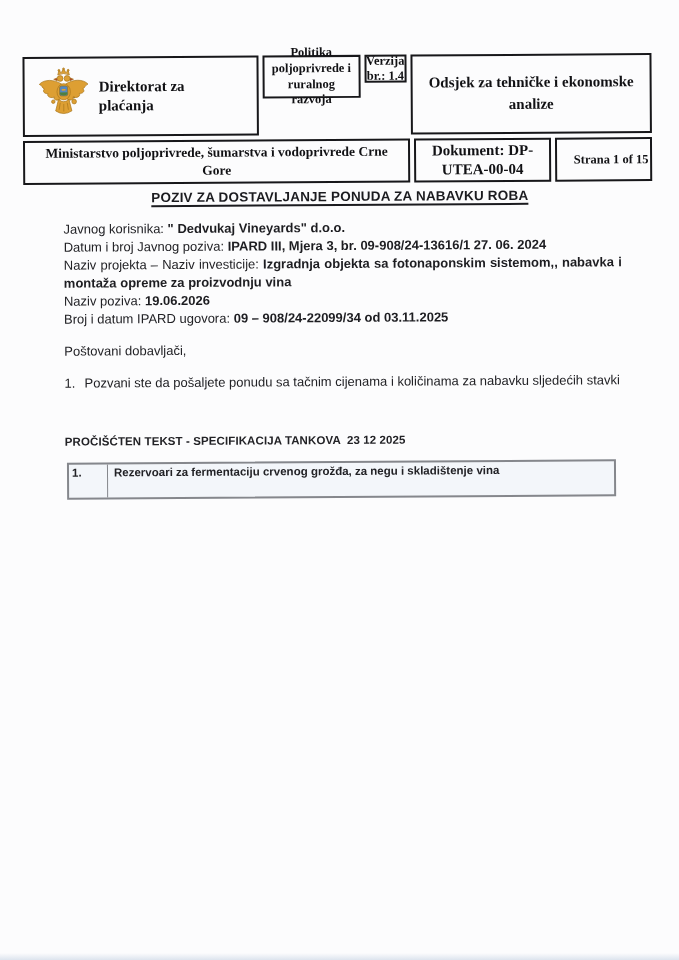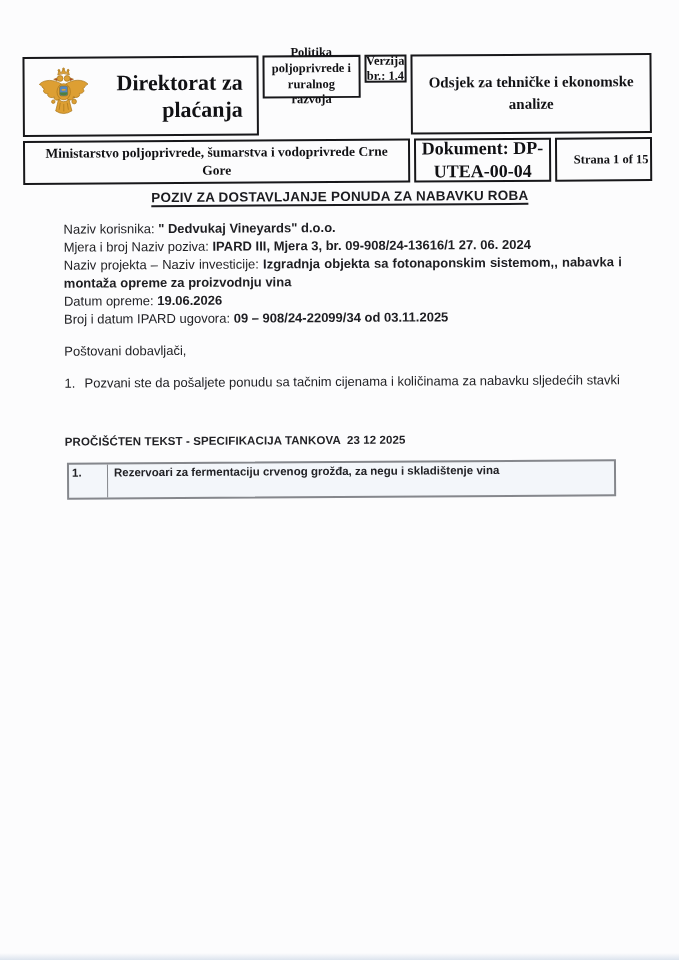--- a/index.html
+++ b/index.html
@@ -44,29 +44,29 @@
   .hcell {
     border: 2px solid #17171a;
     background: #fcfcfd;
     display: flex;
     align-items: center;
     justify-content: center;
     text-align: center;
   }
   .row1 { height: 80px; align-items: stretch; }
   .cell-org { width: 236px; justify-content: flex-start; padding: 4px 8px 4px 10px; gap: 6px; }
-  .org-title { flex: 1; text-align: right; font-size: 22px; line-height: 1.25; padding-right: 6px; }
+  .org-title { flex: 1; text-align: left; font-size: 15px; line-height: 1.25; padding-right: 6px; }
   .coa { flex: 0 0 auto; }
   .col-mid { width: 144px; display: flex; flex-direction: row; gap: 4px; }
   .cell-policy { height: 43px; font-size: 12.5px; line-height: 1.25; padding: 2px 4px; }
   .cell-version { height: 28px; font-size: 12.5px; }
   .cell-dept { flex: 1; font-size: 15px; line-height: 1.45; padding: 4px 14px; }
   .row2 { height: 44px; }
   .cell-ministry { width: 387px; font-size: 13.5px; line-height: 1.3; padding: 2px 18px; }
-  .cell-doc { width: 137px; font-size: 18px; line-height: 1.3; padding: 2px 4px; }
+  .cell-doc { width: 137px; font-size: 15px; line-height: 1.3; padding: 2px 4px; }
   .cell-page { flex: 1; font-size: 12.5px; padding-left: 15px; }
 
   
   .doc-title {
     position: absolute;
     left: 0; top: 189px;
     width: 100%;
     text-align: center;
     font-size: 13.5px;
     font-weight: bold;
@@ -186,33 +186,33 @@
         <div class="hcell cell-ministry">Ministarstvo poljoprivrede, šumarstva i vodoprivrede Crne Gore</div>
         <div class="hcell cell-doc">Dokument: DP-UTEA-00-04</div>
         <div class="hcell cell-page">Strana 1 of 15</div>
       </div>
     </div>
 
     <div class="doc-title">POZIV ZA DOSTAVLJANJE PONUDA ZA NABAVKU ROBA</div>
 
     <div class="body-block">
       <div>
-        <span>Naziv korisnika:</span>
+        <span>Javnog korisnika:</span>
         <b>" Dedvukaj Vineyards" d.o.o.</b>
       </div>
       <div>
-        <span>Mjera i broj Naziv poziva:</span>
+        <span>Datum i broj Javnog poziva:</span>
         <b>IPARD III, Mjera 3, br. 09-908/24-13616/1 27. 06. 2024</b>
       </div>
       <div class="p-just">
         <span>Naziv projekta – Naziv investicije:</span>
         <b>Izgradnja objekta sa fotonaponskim sistemom,, nabavka i montaža opreme za proizvodnju vina</b>
       </div>
       <div>
-        <span>Datum opreme:</span>
+        <span>Naziv poziva:</span>
         <b>19.06.2026</b>
       </div>
       <div>
         <span>Broj i datum IPARD ugovora:</span>
         <b>09 – 908/24-22099/34 od 03.11.2025</b>
       </div>
       <div class="salutation">Poštovani dobavljači,</div>
       <div class="invite-line">
         <span class="invite-num">1.</span><span>Pozvani ste da pošaljete ponudu sa tačnim cijenama i količinama za nabavku sljedećih stavki</span>
       </div>

